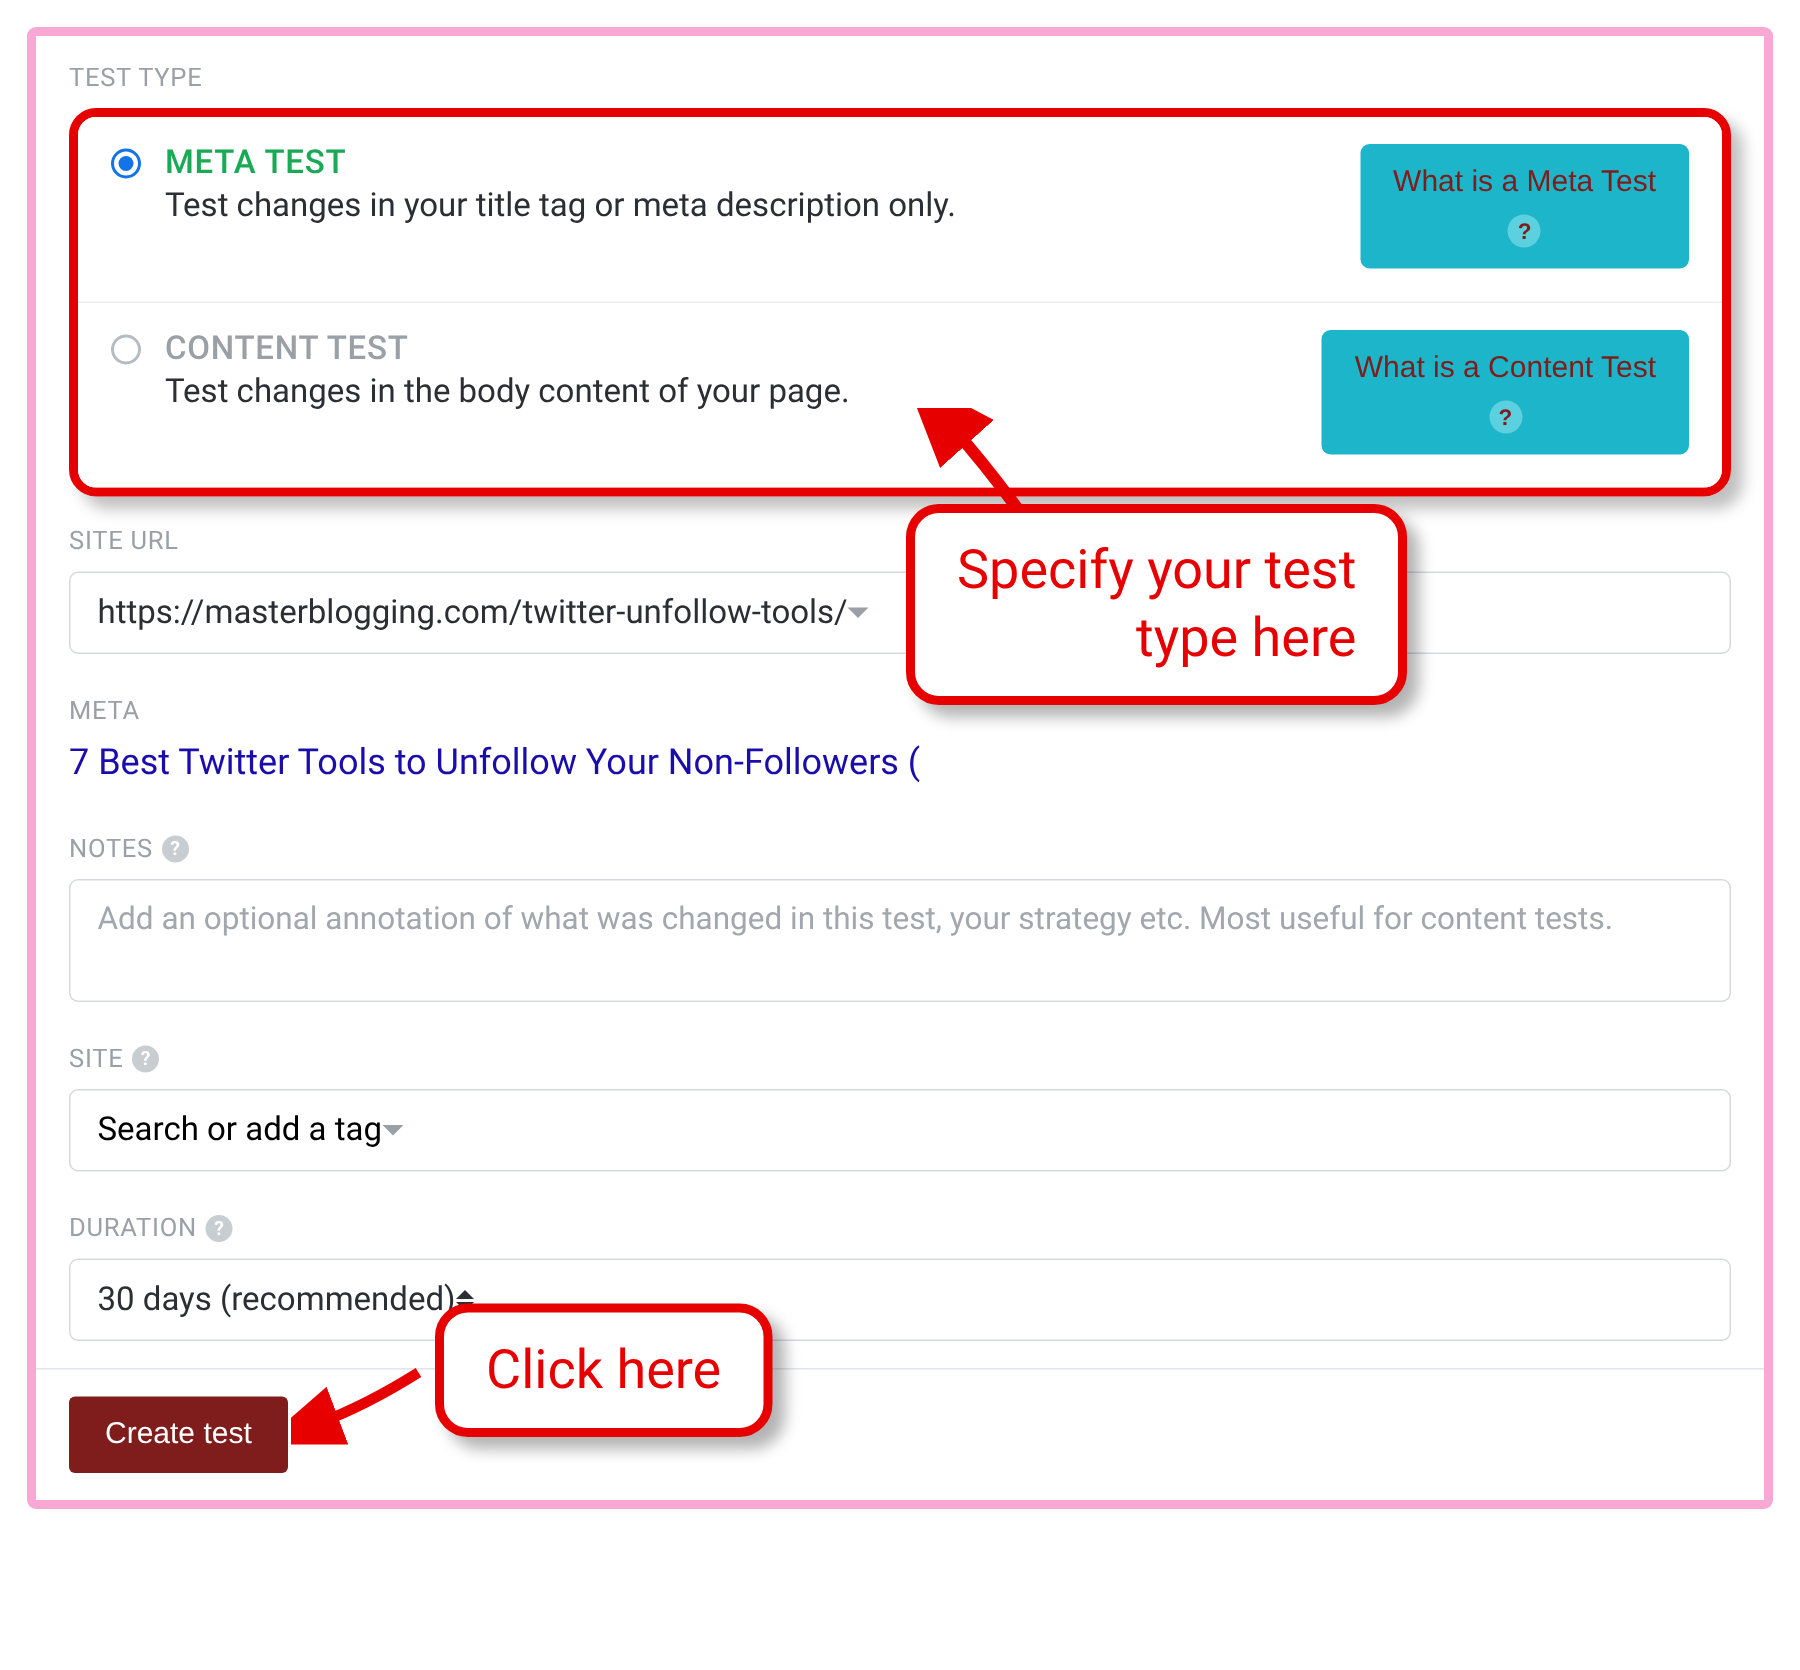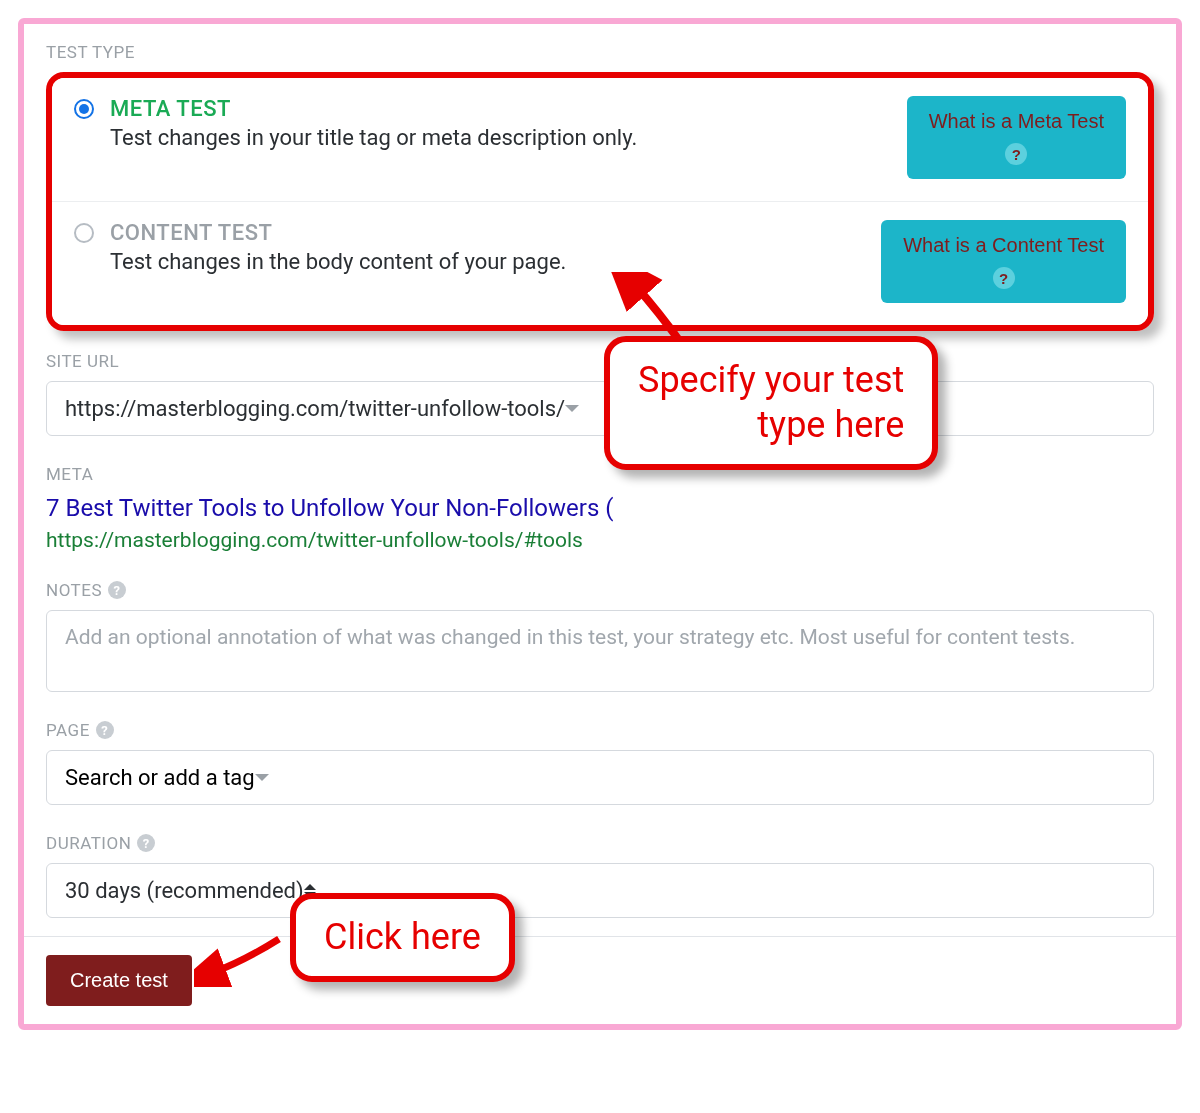--- a/index.html
+++ b/index.html
@@ -204,36 +204,35 @@
       <span>https://masterblogging.com/twitter-unfollow-tools/</span>
       <span class="chevron-down"></span>
     </div>
   </div>
 
   <div class="field-group">
     <div class="section-label">
       <span>META</span>
     </div>
     <a href="#" class="page-link">7 Best Twitter Tools to Unfollow Your Non-Followers (</a><br>
-    <span class="page-url">https://masterblogging.com/twitter-unfollow-tools/#tools</span>
   </div>
 
   <div class="field-group">
     <div class="section-label">
       <span>NOTES</span>
       <span class="help-icon">?</span>
     </div>
     <div class="textarea-box">
       <span>Add an optional annotation of what was changed in this test, your strategy etc. Most useful for content tests.</span>
     </div>
   </div>
 
   <div class="field-group">
     <div class="section-label">
-      <span>PAGE</span>
+      <span>SITE</span>
       <span class="help-icon">?</span>
     </div>
     <div class="select-box">
       <span style="color:#000000">Search or add a tag</span>
       <span class="chevron-down"></span>
     </div>
   </div>
 
   <div class="field-group" style="margin-bottom:18px">
     <div class="section-label">

